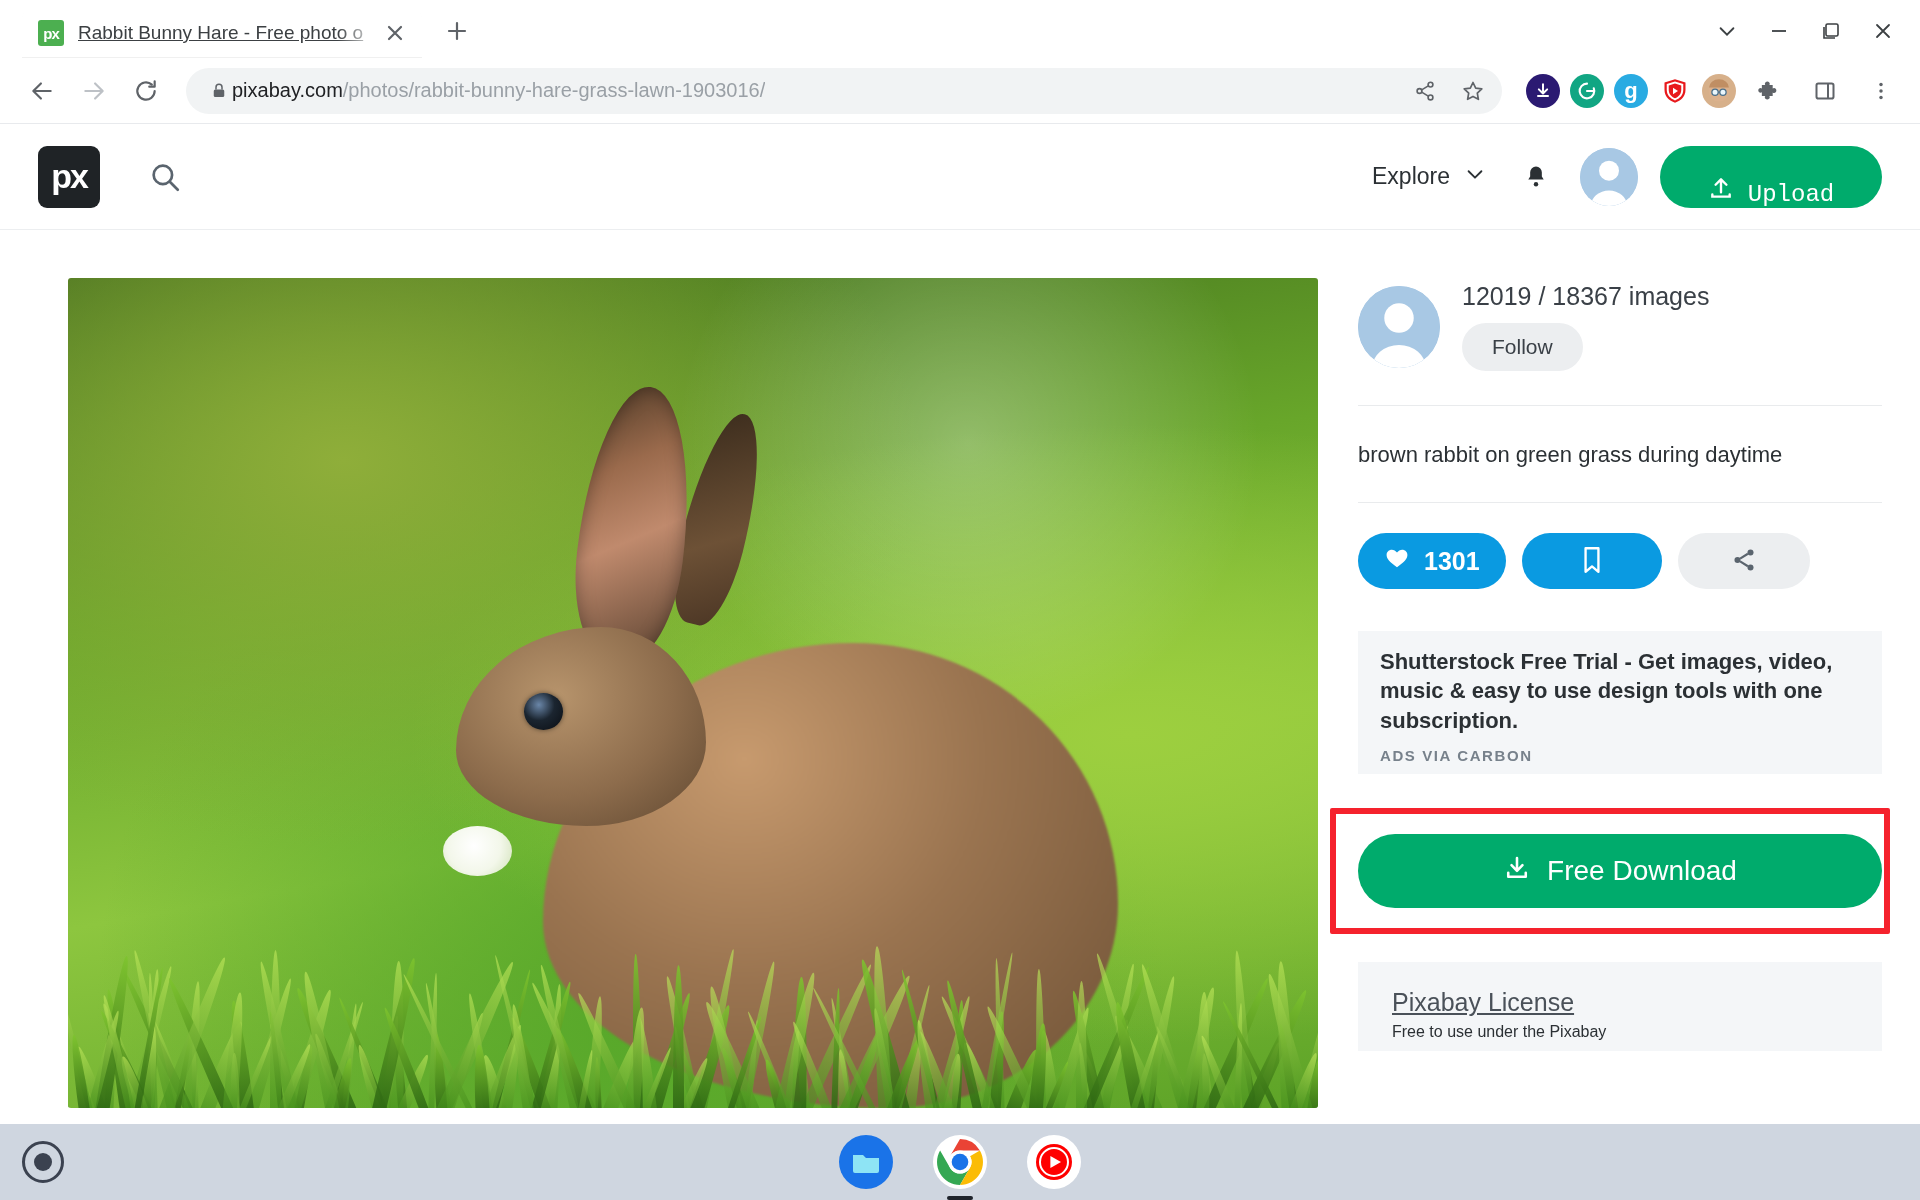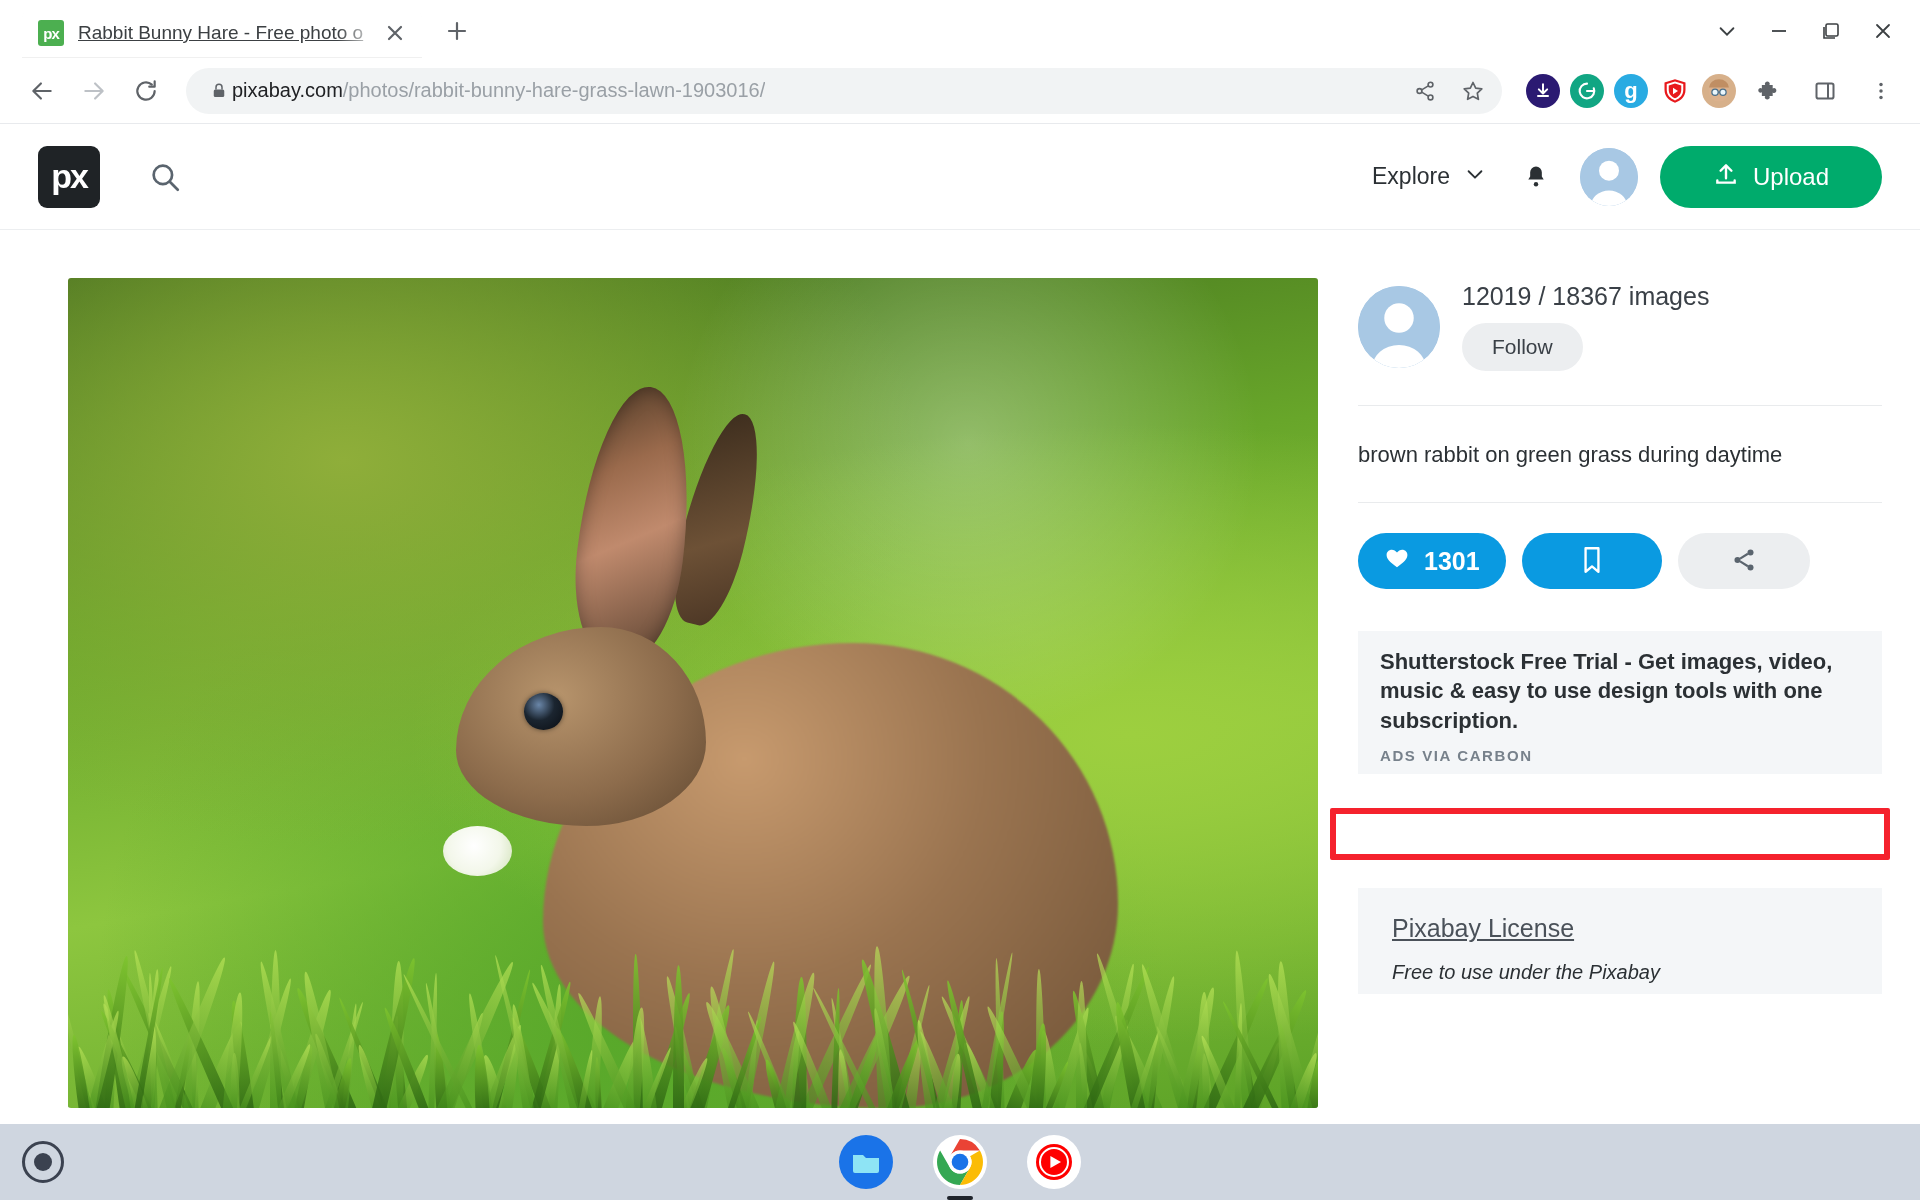--- a/index.html
+++ b/index.html
@@ -134,23 +134,23 @@
   .hdr-avatar {
     width: 58px; height: 58px; border-radius: 50%;
     background: #a8c8e4; margin: 0 22px 0 16px;
     display: flex; align-items: flex-end; justify-content: center;
     overflow: hidden;
   }
   .avatar-glyph { width: 100%; height: 100%; }
   .upload-btn {
     height: 62px; min-width: 222px; border-radius: 31px;
     background: #00ab6c; color: #fff;
-    display: flex; align-items: center; justify-content: center; gap: 14px;
+    display: flex; align-items: flex-end; justify-content: center; gap: 14px;
     font-size: 24px; border: none; cursor: pointer;
-    font-family: Liberation Sans, sans-serif;
+    font-family: Liberation Mono, monospace;
   }
 
   .content {
     display: flex; padding: 48px 38px 0 68px; gap: 40px;
   }
   .photo-wrap { flex: 0 0 1250px; }
   .photo {
     width: 1250px; height: 830px;
     border-radius: 3px;
     background:
@@ -272,21 +272,21 @@
     width: 100%; height: 74px; border-radius: 37px;
     background: #00ab6c; color: #fff; border: none;
     display: flex; align-items: center; justify-content: center; gap: 16px;
     font-size: 28px; cursor: pointer; font-family: inherit;
   }
   .license-box { margin-top: 28px; background: #f4f6f8; padding: 26px 34px 10px 34px; }
   .license-link {
     font-size: 25px; color: #4a5159; text-decoration: underline; cursor: pointer;
     display: inline-block;
   }
-  .license-text { margin-top: 18px; font-size: 20px; color: #2b3034; font-style: italic; }
+  .license-text { margin-top: 6px; font-size: 16px; color: #2b3034; }
 
   
   .shelf {
     position: absolute; bottom: 0; left: 0; width: 1920px; height: 76px;
     background: #cfd6e0;
     display: flex; align-items: center;
   }
   .shelf-left { padding-left: 22px; }
   .launcher {
     width: 42px; height: 42px; border-radius: 50%;
@@ -733,20 +733,29 @@
 
         <div class="ad-box">
           <div class="ad-text">
             <div class="ad-headline">Shutterstock Free Trial - Get images, video, music &amp; easy to use design tools with one subscription.</div>
             <div class="ad-via">ADS VIA CARBON</div>
           </div>
         </div>
 
         <div class="download-zone">
           <div class="download-highlight"></div>
+          <button class="download-btn">
+            <span>
+              <svg width="28" height="28" viewBox="0 0 24 24">
+                  <path d="M12 3.5 V14 M7.3 9.6 L12 14.4 L16.7 9.6" stroke="#fff" stroke-width="2.2" fill="none" stroke-linecap="round" stroke-linejoin="round"></path>
+                  <path d="M4.5 16 v3.5 h15 V16" stroke="#fff" stroke-width="2.2" fill="none" stroke-linecap="round" stroke-linejoin="round"></path>
+                </svg>
+            </span>
+            <span>Free Download</span>
+          </button>
         </div>
 
         <div class="license-box">
           <span class="license-link">Pixabay License</span>
           <div class="license-text">Free to use under the Pixabay</div>
         </div>
 
       </div>
     </div>
   </div>

